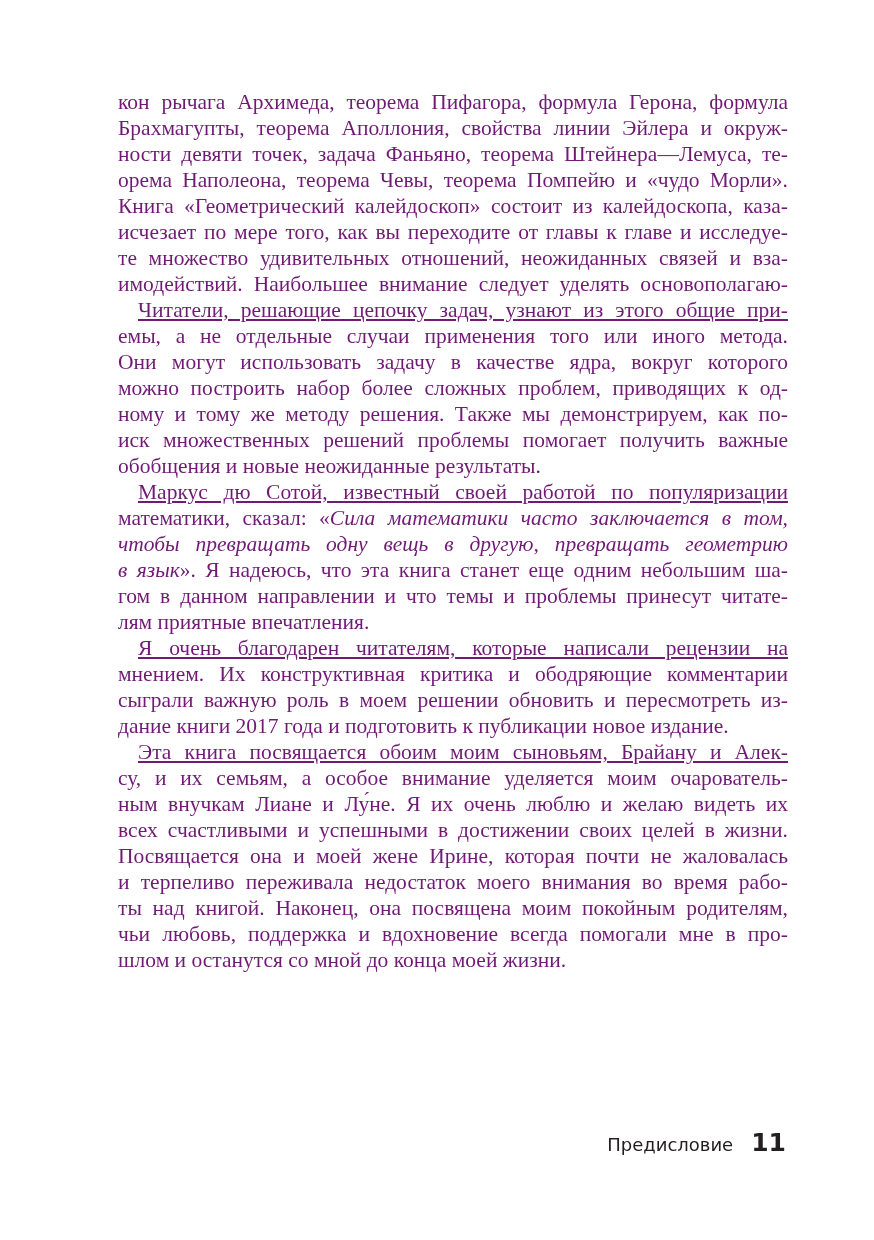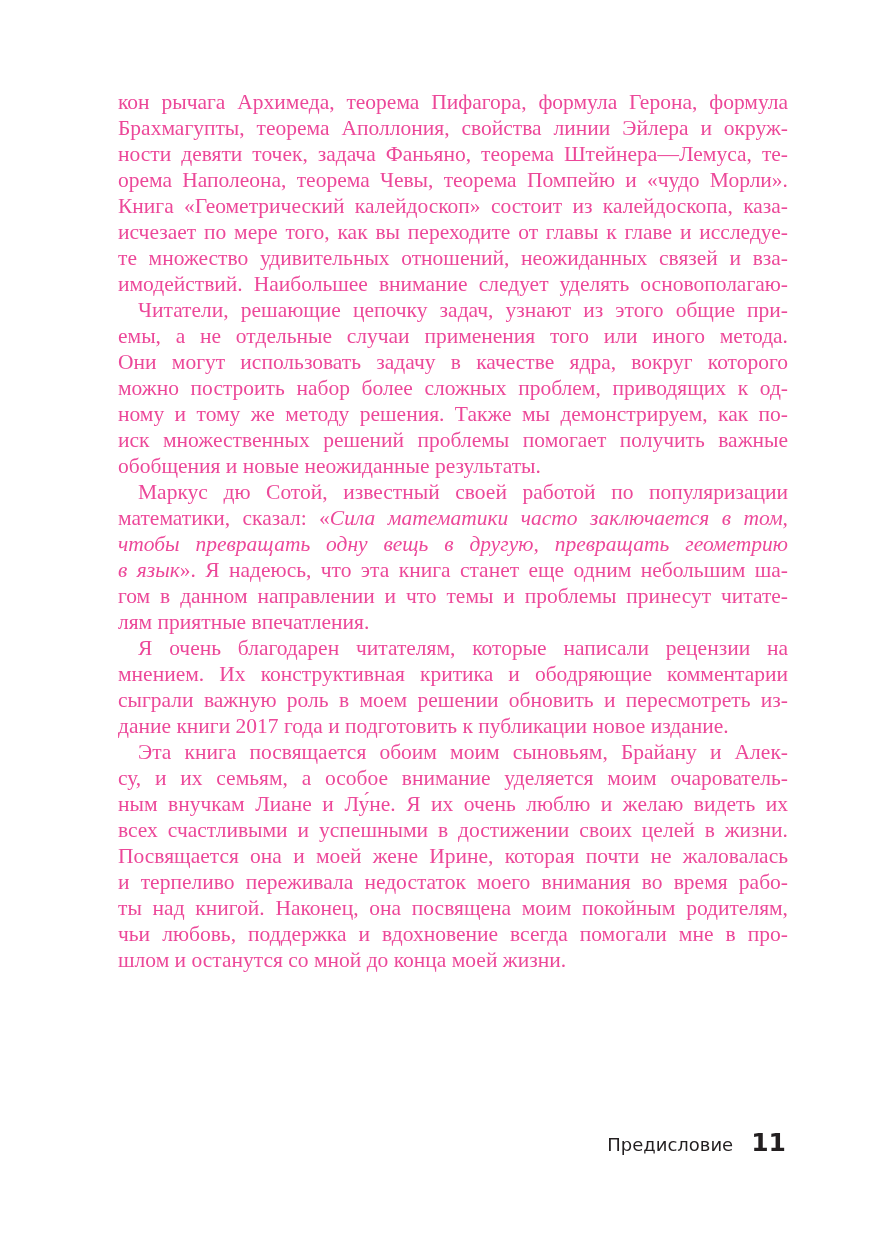--- a/index.html
+++ b/index.html
@@ -14,39 +14,40 @@
       overflow: hidden;
     }
     .page {
       position: absolute;
       left: 118px;
       top: 89px;
       width: 670px;
       font-family: "Liberation Serif", "DejaVu Serif", serif;
       font-size: 21.5px;
       line-height: 26px;
-      color: #ec4899;
+      color: #701a75;
     }
     .para {
       margin: 0;
       padding: 0;
     }
     .line {
       display: block;
       text-align: justify;
       text-align-last: justify;
       white-space: nowrap;
       height: 26px;
       overflow: visible;
     }
     .line.last {
       text-align-last: left;
     }
     .line.indent {
       padding-left: 20px;
+      text-decoration: underline;
     }
     .line span.it {
       font-style: italic;
       margin-top: 8px;
     }
     .footer {
       position: absolute;
       top: 1128px;
       right: 88px;
       display: flex;

